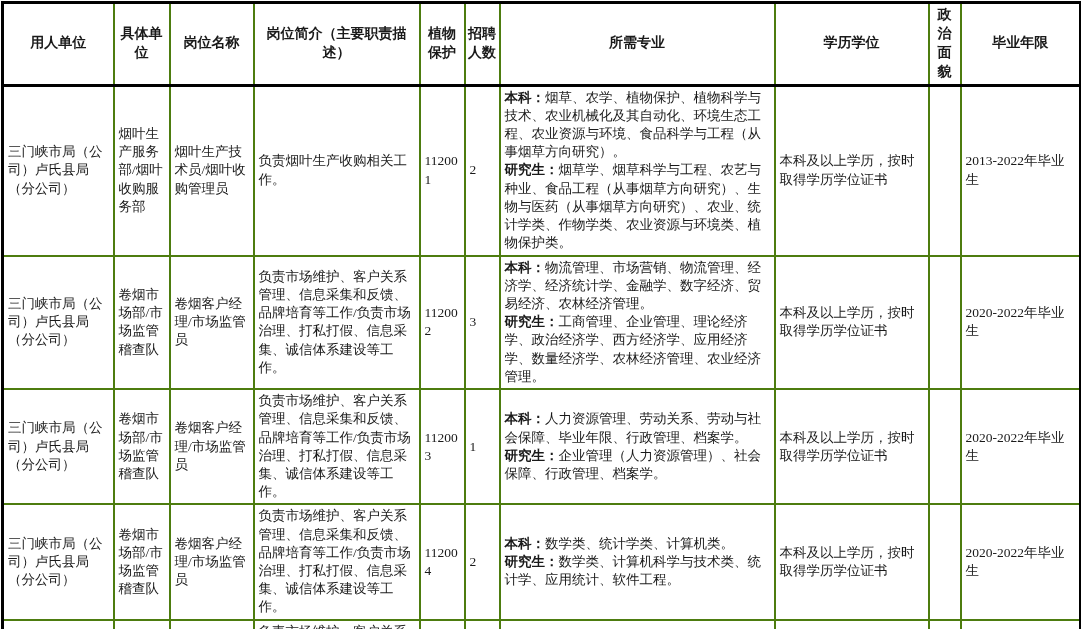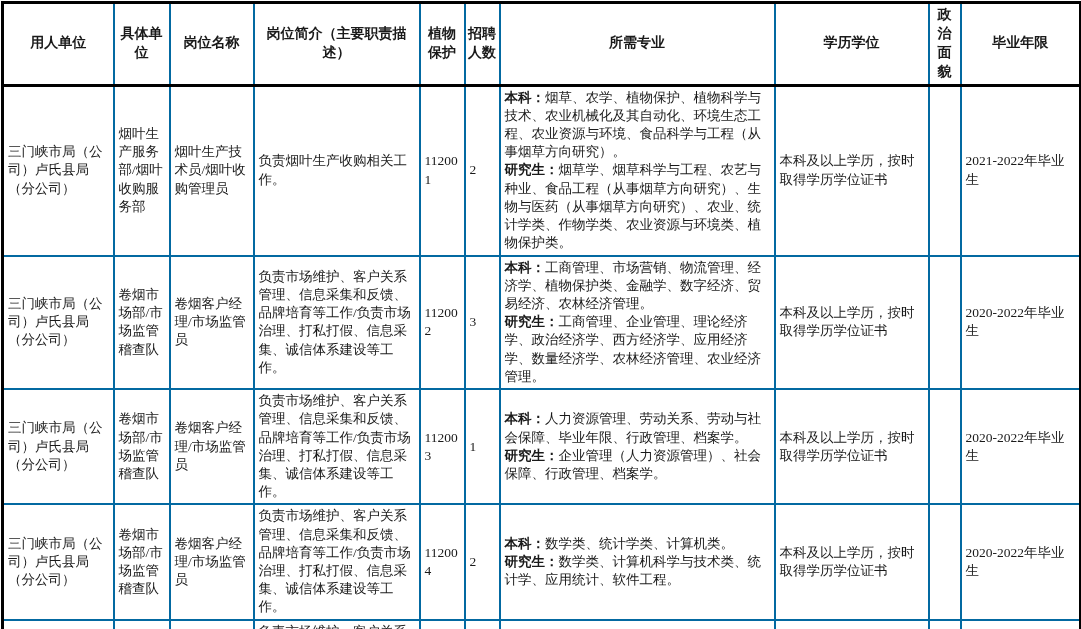--- a/index.html
+++ b/index.html
@@ -19,21 +19,21 @@
     box-sizing: border-box;
     padding: 1px 0 0 1px;
   }
   table.jobs {
     border-collapse: collapse;
     table-layout: fixed;
     width: 1078px;
     background: #ffffff;
   }
   table.jobs th, table.jobs td {
-    border: 2px solid #0369a1;
+    border: 2px solid #4d7c0f;
     box-sizing: border-box;
     vertical-align: middle;
     padding: 2px 4px;
     font-size: 13.5px;
     line-height: 1.35;
     word-break: break-all;
     overflow: hidden;
   }
   table.jobs th {
     font-weight: bold;
@@ -89,32 +89,32 @@
     <td class="c">烟叶生产技术员/烟叶收购管理员</td>
     <td class="l desc-cell">负责烟叶生产收购相关工作。</td>
     <td class="c">112001</td>
     <td class="c">2</td>
     <td class="l majors-cell">
       <div class="majors-block"><b>本科：</b><span>烟草、农学、植物保护、植物科学与技术、农业机械化及其自动化、环境生态工程、农业资源与环境、食品科学与工程（从事烟草方向研究）。</span></div>
       <div class="majors-block"><b>研究生：</b><span>烟草学、烟草科学与工程、农艺与种业、食品工程（从事烟草方向研究）、生物与医药（从事烟草方向研究）、农业、统计学类、作物学类、农业资源与环境类、植物保护类。</span></div>
     </td>
     <td class="l edu-cell">本科及以上学历，按时取得学历学位证书</td>
     <td class="c"></td>
-    <td class="c">2021-2022年毕业生</td>
+    <td class="c">2013-2022年毕业生</td>
   </tr>
 
   <tr style="height: 95px;">
     <td class="c">三门峡市局（公司）卢氏县局（分公司）</td>
     <td class="c">卷烟市场部/市场监管稽查队</td>
     <td class="c">卷烟客户经理/市场监管员</td>
     <td class="l desc-cell">负责市场维护、客户关系管理、信息采集和反馈、品牌培育等工作/负责市场治理、打私打假、信息采集、诚信体系建设等工作。</td>
     <td class="c">112002</td>
     <td class="c">3</td>
     <td class="l majors-cell">
-      <div class="majors-block"><b>本科：</b><span>工商管理、市场营销、物流管理、经济学、植物保护类、金融学、数字经济、贸易经济、农林经济管理。</span></div>
+      <div class="majors-block"><b>本科：</b><span>物流管理、市场营销、物流管理、经济学、经济统计学、金融学、数字经济、贸易经济、农林经济管理。</span></div>
       <div class="majors-block"><b>研究生：</b><span>工商管理、企业管理、理论经济学、政治经济学、西方经济学、应用经济学、数量经济学、农林经济管理、农业经济管理。</span></div>
     </td>
     <td class="l edu-cell">本科及以上学历，按时取得学历学位证书</td>
     <td class="c"></td>
     <td class="c">2020-2022年毕业生</td>
   </tr>
 
   <tr style="height: 77px;">
     <td class="c">三门峡市局（公司）卢氏县局（分公司）</td>
     <td class="c">卷烟市场部/市场监管稽查队</td>

